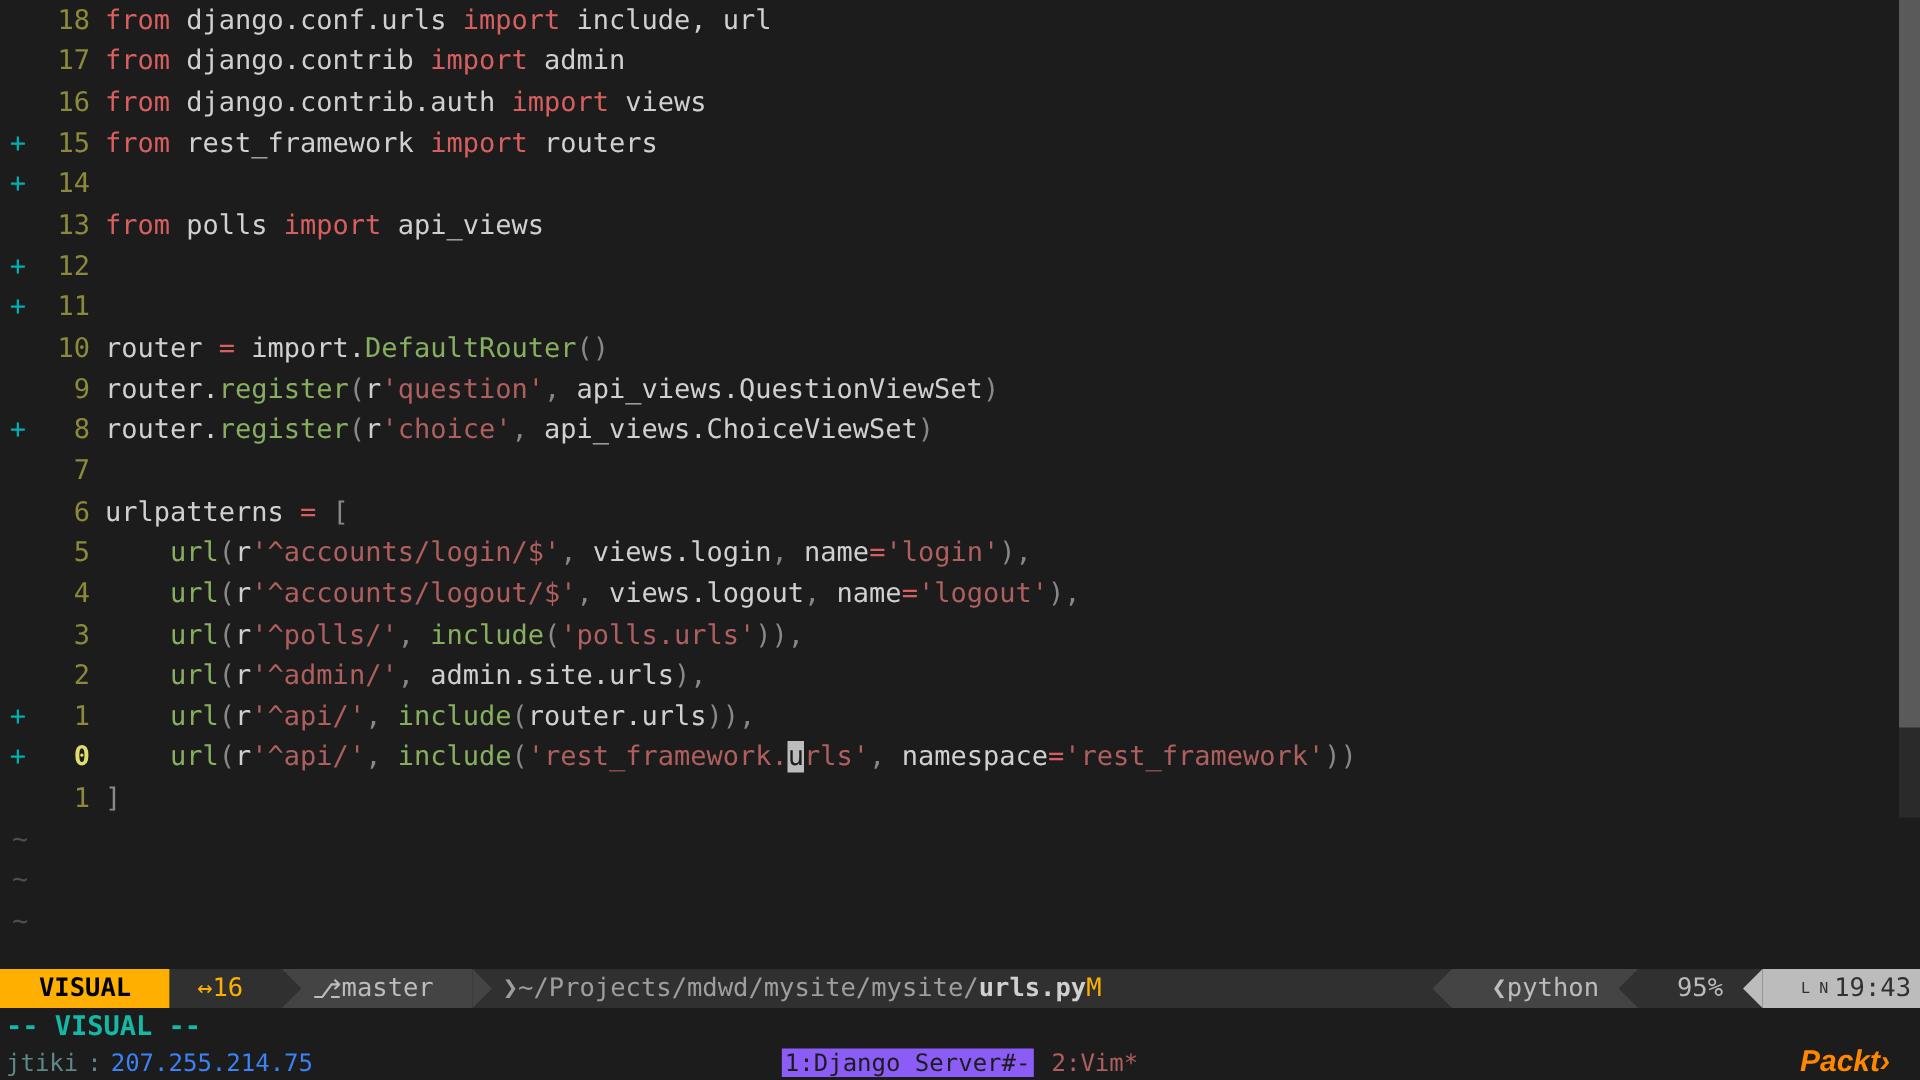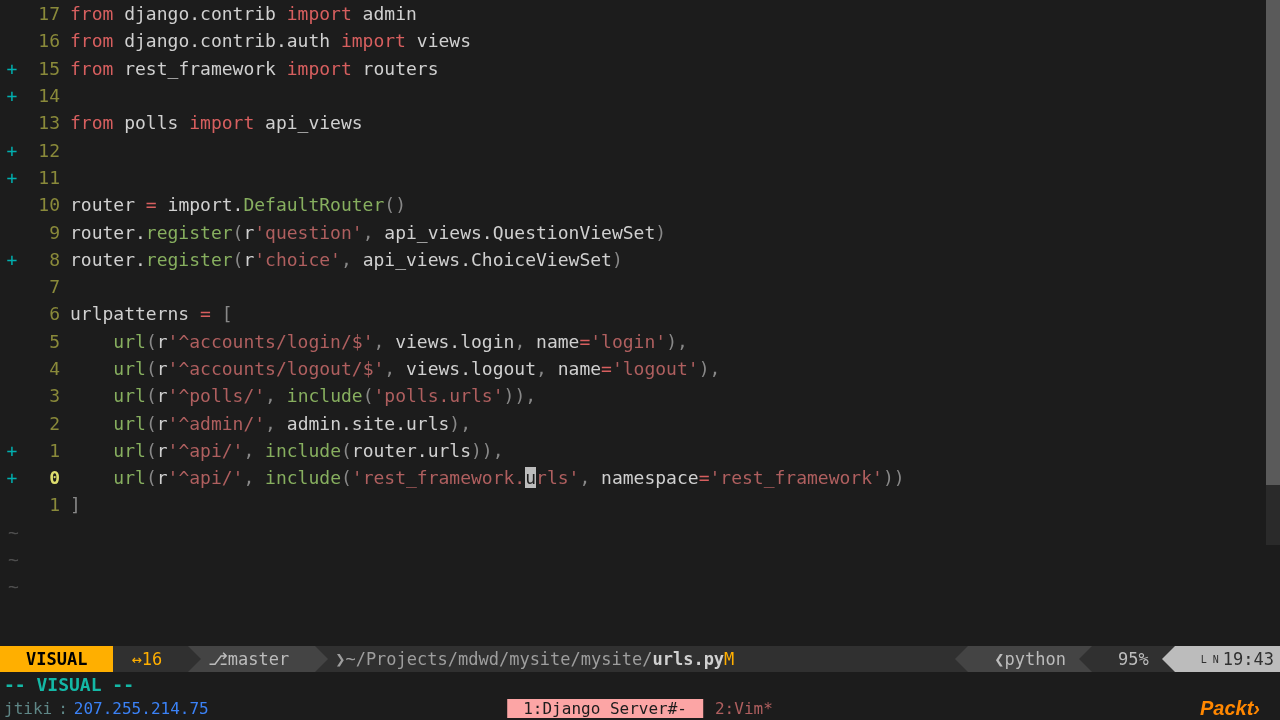--- a/index.html
+++ b/index.html
@@ -41,32 +41,33 @@
   .seg.pos::before { content: ""; position: absolute; left: -13px; top: 0; border-top: 13px solid transparent; border-bottom: 13px solid transparent; border-right: 13px solid #bcbcbc; }
   .seg.pos .ln { font-size: 10px; line-height: 9px; display: inline-block; vertical-align: middle; margin-right: 4px; }
 
   .cmdline { height: 24px; background: #1c1c1c; color: #14b8a6; padding-left: 4px; display: flex; align-items: center; font-weight: bold; }
 
   .tmux { height: 24px; background: #1c1c1c; display: flex; align-items: center; font-size: 16px; position: relative; }
   .tmux .left { color: #5f8787; }
   .tmux .sep { color: #5f8787; padding: 0 6px; }
   .tmux .ip { color: #3b82f6; }
   .tmux .wins { position: absolute; left: 50%; transform: translateX(-50%); display: flex; gap: 12px; }
-  .tmux .win-active { background: #fca5a5; color: #1c1c1c; padding: 0 16px; }
+  .tmux .win-active { background: #8b5cf6; color: #1c1c1c; padding: 0 2px; }
   .tmux .win { color: #af5f5f; }
   .tmux .logo { position: absolute; right: 20px; color: #ff8700; font-weight: bold; font-style: italic; font-size: 20px; font-family: sans-serif; }
 </style>
 </head>
 <body>
 
 <div class="editor">
 
   <div class="code-area" id="code-area">
     <div class="scrollbar"></div>
     <div class="scroll-thumb"></div>
+  <div class="line"><span class="sign-col"></span><span class="num-col">18</span><span class="code-col"><span class="kw">from</span><span class="ident"> django.conf.urls </span><span class="kw">import</span><span class="ident"> include, url</span></span></div>
       <div class="line"><span class="sign-col"></span><span class="num-col">17</span><span class="code-col"><span class="kw">from</span><span class="ident"> django.contrib </span><span class="kw">import</span><span class="ident"> admin</span></span></div>
       <div class="line"><span class="sign-col"></span><span class="num-col">16</span><span class="code-col"><span class="kw">from</span><span class="ident"> django.contrib.auth </span><span class="kw">import</span><span class="ident"> views</span></span></div>
       <div class="line"><span class="sign-col">+</span><span class="num-col">15</span><span class="code-col"><span class="kw">from</span><span class="ident"> rest_framework </span><span class="kw">import</span><span class="ident"> routers</span></span></div>
       <div class="line"><span class="sign-col">+</span><span class="num-col">14</span><span class="code-col"></span></div>
       <div class="line"><span class="sign-col"></span><span class="num-col">13</span><span class="code-col"><span class="kw">from</span><span class="ident"> polls </span><span class="kw">import</span><span class="ident"> api_views</span></span></div>
       <div class="line"><span class="sign-col">+</span><span class="num-col">12</span><span class="code-col"></span></div>
       <div class="line"><span class="sign-col">+</span><span class="num-col">11</span><span class="code-col"></span></div>
       <div class="line"><span class="sign-col"></span><span class="num-col">10</span><span class="code-col"><span class="ident">router </span><span class="op">=</span><span class="ident"> import.</span><span class="func">DefaultRouter</span><span class="punct">()</span></span></div>
       <div class="line"><span class="sign-col"></span><span class="num-col">9</span><span class="code-col"><span class="ident">router.</span><span class="func">register</span><span class="punct">(</span><span class="ident">r</span><span class="str">'question'</span><span class="punct">, </span><span class="ident">api_views.QuestionViewSet</span><span class="punct">)</span></span></div>
       <div class="line"><span class="sign-col">+</span><span class="num-col">8</span><span class="code-col"><span class="ident">router.</span><span class="func">register</span><span class="punct">(</span><span class="ident">r</span><span class="str">'choice'</span><span class="punct">, </span><span class="ident">api_views.ChoiceViewSet</span><span class="punct">)</span></span></div>

